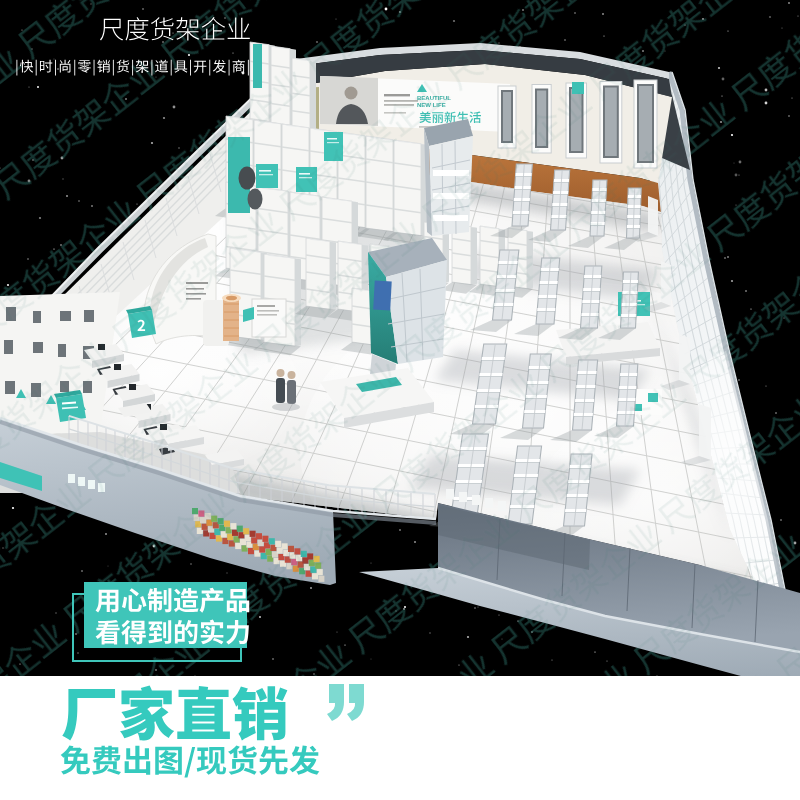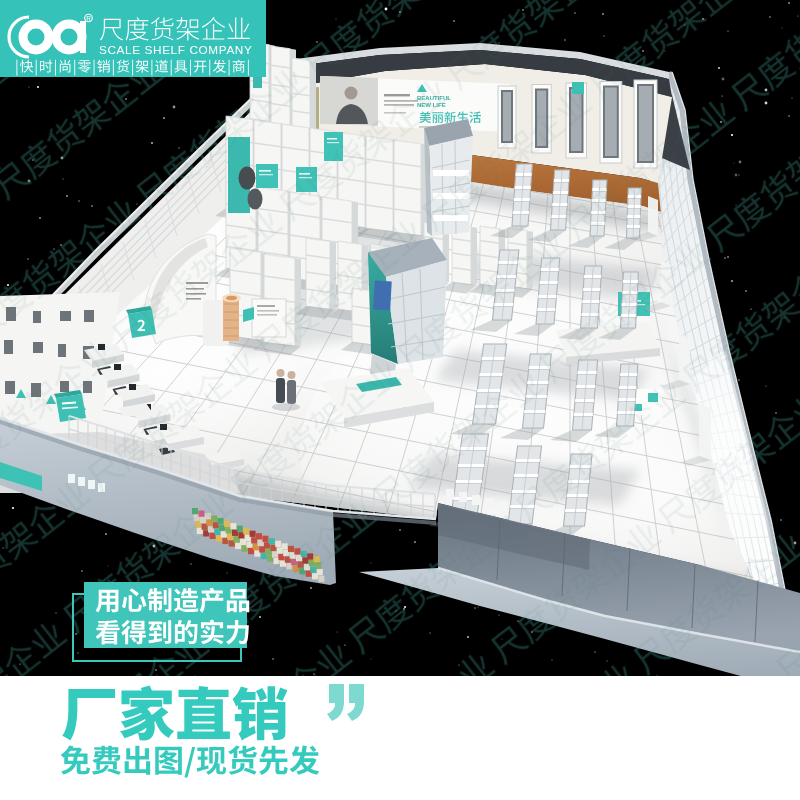--- a/index.html
+++ b/index.html
@@ -1667,31 +1667,20 @@
         <use href="#wmt" x="530" y="1248"></use>
         <use href="#wmt" x="742" y="1248"></use>
         <use href="#wmt" x="954" y="1248"></use>
         <use href="#wmt" x="1166" y="1248"></use>
         <use href="#wmt" x="1378" y="1248"></use>
       </g>
 </svg>
 <div id="band"></div>
 <div id="boxline"></div>
 <div id="box"></div>
-<div id="hdr">
- <svg width="99" height="60" style="position:absolute;left:0;top:4px" viewBox="0 0 99 60">
-  <path d="M 29 13 A 20 20 0 0 0 29 53" fill="none" stroke="#fff" stroke-width="3.2"></path>
-  <circle cx="36" cy="33" r="13" fill="none" stroke="#fff" stroke-width="9"></circle>
-  <circle cx="69" cy="33" r="13" fill="none" stroke="#fff" stroke-width="9"></circle>
-  <rect x="80" y="17" width="6" height="32" fill="#fff"></rect>
-  <circle cx="88.5" cy="14" r="3.8" fill="none" stroke="#fff" stroke-width="1.1"></circle>
-  <text x="86.3" y="16.6" font-size="6.5" fill="#fff" font-family="Liberation Sans,sans-serif">R</text>
- </svg>
- <div class="en">SCALE SHELF COMPANY</div>
-</div>
 <svg class="abs" width="800" height="800" viewBox="0 0 800 800" style="left:0;top:0;z-index:40;pointer-events:none">
 <path d="M103.8006 18.764200000000002V25.673000000000002C103.8006 29.9148 103.4704 35.5282 99.9906 39.5922C100.2954 39.7446 100.778 40.2018 101.0066 40.455799999999996C103.9276 37.0014 104.7912 32.2262 104.9944 28.213H112.335C113.9098 34.182 117.0848 38.5 122.2664 40.405C122.4696 40.0494 122.8506 39.5922 123.1554 39.3128C118.1516 37.6872 115.0274 33.6232 113.5542 28.213H120.6408V18.764200000000002ZM105.0706 19.9834H119.3962V27.019199999999998H105.0452L105.0706 25.6984Z M134.2044 21.913800000000002V24.4538H129.734V25.5206H134.2044V29.864H143.704V25.5206H148.0728V24.4538H143.704V21.913800000000002H142.4848V24.4538H135.3982V21.913800000000002ZM142.4848 25.5206V28.8226H135.3982V25.5206ZM144.1612 32.9628C142.9674 34.5884 141.16400000000002 35.833 139.005 36.7982C136.973 35.7822 135.322 34.5122 134.2298 32.9628ZM130.1912 31.8452V32.9628H133.8234L133.0614 33.293C134.179 34.9186 135.7792 36.2648 137.6842 37.3316C135.0426 38.2968 131.9946 38.881 128.9974 39.1858C129.2006 39.4652 129.4292 39.9478 129.5308 40.2526C132.8074 39.8716 136.1094 39.1858 138.9796 37.9666C141.5704 39.1858 144.6692 39.9732 147.94580000000002 40.405C148.1236 40.0748 148.40300000000002 39.5922 148.6824 39.3382C145.6344 39.008 142.76420000000002 38.373 140.3004 37.357C142.7388 36.1378 144.7708 34.4868 146.0154 32.251599999999996L145.228 31.7944L144.9994 31.8452ZM136.592 17.545C137.0492 18.2816 137.5318 19.2468 137.8874 20.034200000000002H127.82900000000001V27.019199999999998C127.82900000000001 30.753 127.62580000000001 36.0108 125.5176 39.8208C125.8224 39.9224 126.3558 40.2018 126.5844 40.405C128.7434 36.4934 129.0482 30.9054 129.0482 27.019199999999998V21.2026H148.3776V20.034200000000002H139.2844C138.95420000000001 19.196 138.3192 18.078400000000002 137.7858 17.2148Z M161.7888 30.346600000000002V32.658C161.7888 34.7662 161.07760000000002 37.5094 151.578 39.3382C151.8574 39.6176 152.1622 40.0748 152.28920000000002 40.3288C162.0936 38.3476 163.0842 35.2234 163.0842 32.6834V30.346600000000002ZM163.1096 36.5188C166.41160000000002 37.5094 170.6026 39.1604 172.787 40.3542L173.4982 39.389C171.263 38.1698 167.072 36.595 163.82080000000002 35.6552ZM155.10860000000002 28.0098V36.0362H156.32780000000002V29.1782H169.0278V35.96H170.2978V28.0098ZM163.3382 17.418V21.2788C161.99200000000002 21.5836 160.6458 21.8884 159.3504 22.142400000000002C159.5028 22.3964 159.6552 22.7774 159.7314 23.0314C160.8998 22.8028 162.119 22.5488 163.3382 22.294800000000002V24.3268C163.3382 25.927 163.9224 26.282600000000002 166.10680000000002 26.282600000000002C166.56400000000002 26.282600000000002 170.6534 26.282600000000002 171.13600000000002 26.282600000000002C172.96480000000003 26.282600000000002 173.37120000000002 25.5968 173.52360000000002 22.879C173.1934 22.8028 172.68540000000002 22.625 172.406 22.4218C172.30440000000002 24.8094 172.1266 25.1396 171.0598 25.1396C170.22160000000002 25.1396 166.7418 25.1396 166.10680000000002 25.1396C164.786 25.1396 164.58280000000002 25.0126 164.58280000000002 24.3268V21.990000000000002C167.78320000000002 21.2026 170.882 20.262800000000002 172.99020000000002 19.1198L172.05040000000002 18.2816C170.3232 19.2722 167.55460000000002 20.186600000000002 164.58280000000002 20.9486V17.418ZM158.5376 17.2402C156.7088 19.5262 153.73700000000002 21.6598 150.8922 23.0314C151.197 23.2346 151.67960000000002 23.6918 151.8574 23.9204C153.1528 23.209200000000003 154.5244 22.3202 155.81980000000001 21.3296V26.8414H157.03900000000002V20.339000000000002C158.00420000000003 19.4754 158.9186 18.5864 159.6552 17.6466Z M190.77020000000002 20.5422H196.9678V26.562H190.77020000000002ZM189.60180000000003 19.4246V27.705H198.2124V19.4246ZM187.2142 28.3146V31.1594H176.9018V32.277H185.9696C183.709 35.071 179.7974 37.6364 176.34300000000002 38.8556C176.64780000000002 39.1096 177.00340000000003 39.5414 177.2066 39.8716C180.788 38.4492 184.87740000000002 35.6044 187.2142 32.4548V40.379599999999996H188.45880000000002V32.6834C190.77020000000002 35.8076 194.758 38.3984 198.46640000000002 39.6938C198.6442 39.3636 199.0252 38.881 199.30460000000002 38.6524C195.5962 37.5348 191.76080000000002 35.1472 189.55100000000002 32.277H198.4918V31.1594H188.45880000000002V28.3146ZM181.04200000000003 17.3672C180.99120000000002 18.3324 180.9404 19.2214 180.83880000000002 20.085H176.64780000000002V21.228H180.68640000000002C180.1784 24.3014 179.01000000000002 26.6382 176.24140000000003 28.0098C176.5208 28.213 176.9018 28.6448 177.0542 28.8988C180.1022 27.2986 181.34680000000003 24.7078 181.90560000000002 21.228H186.0458C185.7664 24.9618 185.4616 26.4096 185.02980000000002 26.8414C184.852 27.044600000000003 184.64880000000002 27.07 184.2932 27.07C183.93760000000003 27.07 182.97240000000002 27.044600000000003 181.931 26.968400000000003C182.10880000000003 27.273200000000003 182.2358 27.7558 182.26120000000003 28.0606C183.2518 28.1368 184.217 28.1622 184.6996 28.1114C185.2838 28.086 185.6648 27.959 186.02040000000002 27.6288C186.63000000000002 26.968400000000003 186.93480000000002 25.2666 187.26500000000001 20.6692C187.2904 20.491400000000002 187.31580000000002 20.085 187.31580000000002 20.085H182.05800000000002C182.1596 19.2214 182.2358 18.307000000000002 182.28660000000002 17.3672Z M206.18800000000002 28.6956V38.4492H202.68280000000001V39.6176H224.32360000000003V38.4492H214.16360000000003V31.387999999999998H221.88520000000003V30.2196H214.16360000000003V24.022H212.919V38.4492H207.38180000000003V28.6956ZM213.50320000000002 17.0624C211.014 21.0248 206.44200000000004 24.7078 201.66680000000002 26.739800000000002C201.997 26.9938 202.35260000000002 27.425600000000003 202.53040000000001 27.730400000000003C206.69600000000003 25.8508 210.65840000000003 22.7774 213.35080000000002 19.323C216.52580000000003 23.2346 220.1834 25.6476 224.2982 27.7558C224.47600000000003 27.425600000000003 224.80620000000002 26.9938 225.13640000000004 26.7652C220.89460000000003 24.7332 217.05920000000003 22.3202 213.9858 18.434L214.57000000000002 17.5704Z M247.99640000000002 23.514000000000003C246.92960000000002 26.1556 244.99920000000003 29.7624 243.55140000000003 32.023L244.56740000000002 32.5818C246.06600000000003 30.245 247.84400000000002 26.816000000000003 249.11400000000003 24.022ZM228.36220000000003 23.768C229.81000000000003 26.4858 231.41020000000003 30.194200000000002 232.07060000000004 32.3532L233.2898 31.8452C232.57860000000002 29.737000000000002 230.95300000000003 26.130200000000002 229.50520000000003 23.412399999999998ZM241.13840000000002 17.6466V37.7888H236.31240000000003V17.5958H235.09320000000002V37.7888H227.65100000000004V39.008H249.82520000000002V37.7888H242.38300000000004V17.6466Z" fill="#ffffff"></path>
 <path d="M16.442 75.406H17.338V59.768H16.442Z M21.914399999999997 59.74V72.606H22.964399999999998V59.74ZM20.6544 62.442C20.556399999999996 63.576 20.304399999999998 65.116 19.926399999999997 66.04L20.752399999999998 66.334C21.130399999999998 65.312 21.382399999999997 63.688 21.452399999999997 62.554ZM22.992399999999996 62.316C23.412399999999998 63.156 23.8604 64.262 24.028399999999998 64.934L24.812399999999997 64.542C24.644399999999997 63.884 24.1684 62.806 23.734399999999997 61.994ZM30.804399999999998 66.166H28.6344C28.690399999999997 65.564 28.7044 64.976 28.7044 64.402V62.96H30.804399999999998ZM27.6544 59.74V61.966H24.9104V62.96H27.6544V64.402C27.6544 64.962 27.6404 65.564 27.5844 66.166H24.1544V67.188H27.444399999999998C27.080399999999997 68.91 26.156399999999998 70.632 23.6924 71.864C23.9304 72.06 24.294399999999996 72.452 24.434399999999997 72.676C26.786399999999997 71.374 27.8504 69.638 28.3264 67.86C29.138399999999997 70.058 30.440399999999997 71.794 32.4144 72.662C32.5684 72.354 32.9184 71.906 33.1704 71.682C31.2104 70.968 29.8664 69.26 29.1104 67.188H33.044399999999996V66.166H31.8404V61.966H28.7044V59.74Z M35.730799999999995 75.406H36.626799999999996V59.768H35.730799999999995Z M45.459199999999996 65.172C46.20119999999999 66.25 47.15319999999999 67.734 47.60119999999999 68.588L48.52519999999999 68.056C48.04919999999999 67.202 47.08319999999999 65.774 46.32719999999999 64.71ZM43.359199999999994 65.872V69.064H40.965199999999996V65.872ZM43.359199999999994 64.934H40.965199999999996V61.868H43.359199999999994ZM39.95719999999999 60.916V71.15H40.965199999999996V70.016H44.33919999999999V60.916ZM49.51919999999999 59.81V62.54H44.9832V63.576H49.51919999999999V71.038C49.51919999999999 71.318 49.40719999999999 71.416 49.127199999999995 71.416C48.819199999999995 71.444 47.783199999999994 71.444 46.691199999999995 71.402C46.84519999999999 71.71 47.01319999999999 72.186 47.08319999999999 72.48C48.4832 72.48 49.3792 72.466 49.883199999999995 72.284C50.38719999999999 72.116 50.58319999999999 71.808 50.58319999999999 71.038V63.576H52.29119999999999V62.54H50.58319999999999V59.81Z M55.01959999999999 75.406H55.91559999999999V59.768H55.01959999999999Z M59.83399999999999 60.58C60.56199999999999 61.434 61.34599999999999 62.638 61.667999999999985 63.422L62.633999999999986 62.96C62.283999999999985 62.176 61.499999999999986 61.028 60.743999999999986 60.174ZM69.38199999999999 60.09C68.93399999999998 61.0 68.10799999999999 62.288 67.46399999999998 63.072L68.34599999999999 63.436C69.00399999999999 62.68 69.80199999999999 61.49 70.41799999999999 60.468ZM59.80599999999999 63.842V72.62H60.85599999999999V64.822H69.43799999999999V71.29C69.43799999999999 71.5 69.38199999999999 71.57 69.14399999999999 71.57C68.90599999999999 71.584 68.10799999999999 71.584 67.23999999999998 71.556C67.39399999999999 71.85 67.54799999999999 72.284 67.60399999999998 72.578C68.71 72.578 69.466 72.564 69.89999999999999 72.41C70.34799999999998 72.228 70.47399999999999 71.906 70.47399999999999 71.304V63.842H65.61599999999999V59.74H64.53799999999998V63.842ZM63.50199999999999 67.132H66.70799999999998V69.316H63.50199999999999ZM62.53599999999999 66.222V71.122H63.50199999999999V70.226H67.68799999999999V66.222Z M74.30839999999998 75.406H75.20439999999998V59.768H74.30839999999998Z M80.10279999999999 63.366V64.024H83.14079999999998V63.366ZM79.7948 64.766V65.452H83.1548V64.766ZM85.57679999999999 64.766V65.452H89.03479999999999V64.766ZM85.57679999999999 63.366V64.024H88.6848V63.366ZM78.4648 61.896V64.346H79.4168V62.624H83.84079999999999V64.794H84.87679999999999V62.624H89.37079999999999V64.346H90.35079999999999V61.896H84.87679999999999V61.098H89.51079999999999V60.3H79.2768V61.098H83.84079999999999V61.896ZM83.42079999999999 67.328C83.84079999999999 67.664 84.33079999999998 68.126 84.59679999999999 68.476H79.7948V69.274H87.43879999999999C86.62679999999999 69.848 85.5208 70.45 84.61079999999998 70.828C83.6728 70.506 82.69279999999999 70.212 81.85279999999999 70.002L81.4048 70.674C83.28079999999999 71.192 85.71679999999999 72.088 86.96279999999999 72.732L87.42479999999999 71.948C86.9768 71.724 86.40279999999998 71.486 85.7588 71.234C86.94879999999999 70.632 88.34879999999998 69.75 89.1608 68.896L88.4888 68.42L88.33479999999999 68.476H84.79279999999999L85.35279999999999 68.056C85.07279999999999 67.706 84.54079999999999 67.202 84.07879999999999 66.88ZM84.61079999999998 65.13C83.09879999999998 66.264 80.28479999999999 67.244 77.89079999999998 67.748C78.11479999999999 67.972 78.35279999999999 68.294 78.47879999999999 68.532C80.4108 68.07 82.58079999999998 67.314 84.23279999999998 66.376C85.82879999999999 67.23 88.46079999999999 68.084 90.35079999999999 68.462C90.4908 68.224 90.78479999999999 67.832 90.99479999999998 67.622C89.09079999999999 67.3 86.50079999999998 66.614 85.01679999999999 65.9L85.40879999999999 65.62Z M93.59719999999999 75.406H94.49319999999999V59.768H93.59719999999999Z M102.8216 60.622C103.3676 61.434 103.9416 62.525999999999996 104.1516 63.212L105.03359999999999 62.763999999999996C104.7956 62.064 104.2076 61.013999999999996 103.6476 60.230000000000004ZM109.1076 60.132C108.7576 60.958 108.1276 62.106 107.6516 62.792L108.4496 63.17C108.9396 62.498 109.5556 61.462 110.0316 60.538ZM99.1816 59.782C98.7616 61.07 98.0476 62.302 97.2076 63.141999999999996C97.3896 63.352000000000004 97.65559999999999 63.87 97.7396 64.08C98.1876 63.618 98.6076 63.044 98.9856 62.414H102.4296V61.42H99.5316C99.7416 60.972 99.9376 60.51 100.0916 60.048ZM97.5576 66.684V67.65H99.5736V70.422C99.5736 71.024 99.1396 71.416 98.9016 71.556C99.0696 71.766 99.3216 72.2 99.40559999999999 72.438C99.6156 72.214 99.9936 71.976 102.3456 70.66C102.2756 70.45 102.1776 70.044 102.14959999999999 69.764L100.5396 70.604V67.65H102.4996V66.684H100.5396V64.794H102.1916V63.842H98.1736V64.794H99.5736V66.684ZM103.9696 67.132H108.6596V68.658H103.9696ZM103.9696 66.222V64.724H108.6596V66.222ZM105.8736 59.726V63.744H103.0176V72.62H103.9696V69.554H108.6596V71.29C108.6596 71.486 108.5896 71.542 108.39359999999999 71.542C108.1836 71.556 107.4696 71.556 106.6856 71.542C106.8396 71.794 106.9656 72.228 107.0076 72.494C108.0716 72.494 108.7296 72.494 109.1076 72.312C109.4996 72.158 109.62559999999999 71.85 109.62559999999999 71.304V63.73L108.6596 63.744H106.8536V59.726Z M112.886 75.406H113.782V59.768H112.886Z M122.40440000000001 67.202V68.42C122.40440000000001 69.47 121.98440000000001 70.842 116.86040000000001 71.752C117.11240000000001 71.976 117.39240000000001 72.382 117.51840000000001 72.606C122.83840000000001 71.542 123.5104 69.848 123.5104 68.448V67.202ZM123.3704 70.548C125.1204 71.08 127.4024 71.976 128.5504 72.62L129.1524 71.78C127.93440000000001 71.136 125.6384 70.296 123.9304 69.82ZM118.6804 65.662V70.1H119.74440000000001V66.642H126.3944V70.016H127.50040000000001V65.662ZM123.28640000000001 59.796V61.882C122.5724 62.05 121.8584 62.204 121.17240000000001 62.33C121.29840000000002 62.54 121.4384 62.876 121.4804 63.1L123.28640000000001 62.736000000000004V63.436C123.28640000000001 64.542 123.6504 64.822 125.0644 64.822C125.3584 64.822 127.31840000000001 64.822 127.64040000000001 64.822C128.7744 64.822 129.0824 64.43 129.2084 62.862C128.9284 62.792 128.4944 62.638 128.2704 62.484C128.2144 63.73 128.10240000000002 63.912 127.54240000000001 63.912C127.12240000000001 63.912 125.47040000000001 63.912 125.14840000000001 63.912C124.4484 63.912 124.33640000000001 63.842 124.33640000000001 63.436V62.484C126.0584 62.064 127.7104 61.546 128.90040000000002 60.93L128.18640000000002 60.188C127.26240000000001 60.72 125.86240000000001 61.196 124.33640000000001 61.602000000000004V59.796ZM120.5844 59.67C119.6324 60.902 118.05040000000001 62.036 116.52440000000001 62.763999999999996C116.76240000000001 62.932 117.14040000000001 63.324 117.3084 63.506C117.91040000000001 63.17 118.5404 62.763999999999996 119.1564 62.302V65.102H120.22040000000001V61.42C120.7104 60.972 121.1584 60.51 121.53640000000001 60.019999999999996Z M132.1748 75.406H133.0708V59.768H132.1748Z M144.1012 61.798H146.9852V64.71H144.1012ZM143.1072 60.874V65.648H148.0352V60.874ZM141.6932 65.984V67.342H136.12120000000002V68.28H140.9232C139.7052 69.652 137.6752 70.898 135.8132 71.514C136.0512 71.724 136.35920000000002 72.116 136.5132 72.368C138.3612 71.668 140.3912 70.31 141.6932 68.756V72.634H142.7852V68.84C144.0872 70.338 146.0612 71.598 147.9512 72.256C148.1192 71.99 148.4272 71.584 148.6652 71.374C146.7192 70.814 144.7172 69.652 143.5132 68.28H148.2592V67.342H142.7852V65.984ZM138.2632 59.754C138.2492 60.272 138.2212 60.748 138.1792 61.21H136.0372V62.147999999999996H138.0532C137.7872 63.688 137.1852 64.85 135.7712 65.592C135.9952 65.76 136.2892 66.138 136.4292 66.376C138.0812 65.48 138.7672 64.038 139.0752 62.147999999999996H141.0352C140.9092 63.954 140.7692 64.668 140.5732 64.892C140.4612 65.004 140.3492 65.032 140.1672 65.018C139.9572 65.018 139.4672 65.018 138.9352 64.962C139.0892 65.214 139.1872 65.62 139.2152 65.9C139.7752 65.928 140.3212 65.928 140.61520000000002 65.9C140.9652 65.872 141.2032 65.788 141.4272 65.55C141.7492 65.158 141.9032 64.164 142.0712 61.644C142.08520000000001 61.504 142.0992 61.21 142.0992 61.21H139.2012C139.2432 60.748 139.2712 60.257999999999996 139.2992 59.754Z M151.4636 75.406H152.3596V59.768H151.4636Z M155.452 60.79C156.19400000000002 61.504 157.07600000000002 62.512 157.454 63.156L158.322 62.568C157.90200000000002 61.924 157.006 60.958 156.264 60.286ZM160.92600000000002 66.348H165.616V67.524H160.92600000000002ZM160.92600000000002 68.266H165.616V69.44200000000001H160.92600000000002ZM160.92600000000002 64.444H165.616V65.606H160.92600000000002ZM159.93200000000002 63.646V70.254H166.638V63.646H163.292C163.44600000000003 63.296 163.614 62.876 163.782 62.47H167.81400000000002V61.588H165.19600000000003C165.532 61.126 165.882 60.566 166.21800000000002 60.048L165.18200000000002 59.74C164.95800000000003 60.286 164.51000000000002 61.042 164.132 61.588H161.514L162.24200000000002 61.252C162.074 60.818 161.626 60.146 161.22 59.684L160.352 60.062C160.716 60.524 161.108 61.153999999999996 161.29000000000002 61.588H158.91000000000003V62.47H162.62C162.536 62.848 162.41000000000003 63.282 162.298 63.646ZM158.22400000000002 64.738H155.27V65.718H157.216V70.072C156.586 70.296 155.872 70.884 155.144 71.598L155.80200000000002 72.452C156.51600000000002 71.584 157.23000000000002 70.842 157.734 70.842C158.056 70.842 158.49 71.262 159.092 71.598C160.05800000000002 72.144 161.262 72.298 162.91400000000002 72.298C164.258 72.298 166.722 72.214 167.73000000000002 72.144C167.744 71.85 167.912 71.374 168.024 71.122C166.666 71.262 164.58 71.36 162.942 71.36C161.41600000000003 71.36 160.21200000000002 71.262 159.316 70.772C158.82600000000002 70.492 158.50400000000002 70.24 158.22400000000002 70.1Z M170.75240000000002 75.406H171.6484V59.768H170.75240000000002Z M182.31480000000002 70.324C183.86880000000002 71.052 185.49280000000002 71.948 186.4728 72.634L187.3128 71.85C186.26280000000003 71.192 184.5688 70.296 182.98680000000002 69.582ZM178.43680000000003 69.638C177.5688 70.394 175.8188 71.332 174.40480000000002 71.864C174.65680000000003 72.06 175.00680000000003 72.41 175.17480000000003 72.634C176.58880000000002 72.06 178.31080000000003 71.15 179.43080000000003 70.268ZM176.8128 60.412V68.574H174.57280000000003V69.526H187.1588V68.574H185.07280000000003V60.412ZM177.82080000000002 68.574V67.3H184.02280000000002V68.574ZM177.82080000000002 63.296H184.02280000000002V64.486H177.82080000000002ZM177.82080000000002 62.484V61.28H184.02280000000002V62.484ZM177.82080000000002 65.284H184.02280000000002V66.502H177.82080000000002Z M190.04120000000003 75.406H190.93720000000002V59.768H190.04120000000003Z M202.21960000000004 61.658V65.648H198.29960000000003V65.046V61.658ZM193.86160000000004 65.648V66.656H197.16560000000004C196.96960000000004 68.574 196.25560000000002 70.45 193.88960000000003 71.892C194.16960000000003 72.074 194.54760000000002 72.424 194.72960000000003 72.676C197.31960000000004 71.038 198.04760000000002 68.854 198.24360000000004 66.656H202.21960000000004V72.634H203.29760000000002V66.656H206.41960000000003V65.648H203.29760000000002V61.658H205.98560000000003V60.65H194.37960000000004V61.658H197.23560000000003V65.046L197.22160000000002 65.648Z M209.33000000000004 75.406H210.22600000000003V59.768H209.33000000000004Z M221.84440000000004 60.44C222.44640000000004 61.084 223.24440000000004 61.980000000000004 223.63640000000004 62.512L224.46240000000003 61.938C224.07040000000003 61.434 223.25840000000005 60.566 222.65640000000005 59.936ZM214.43840000000003 64.178C214.57840000000004 64.024 215.05440000000004 63.94 215.93640000000005 63.94H217.89640000000003C216.97240000000005 66.852 215.41840000000005 69.148 212.84240000000003 70.702C213.10840000000005 70.884 213.48640000000003 71.29 213.62640000000005 71.514C215.44640000000004 70.394 216.77640000000005 68.966 217.75640000000004 67.23C218.31640000000004 68.28 219.01640000000003 69.19 219.85640000000004 69.96C218.65240000000003 70.814 217.23840000000004 71.402 215.78240000000005 71.752C215.97840000000005 71.976 216.23040000000003 72.368 216.34240000000003 72.648C217.91040000000004 72.214 219.39440000000005 71.57 220.66840000000005 70.646C221.94240000000005 71.584 223.46840000000003 72.256 225.26040000000003 72.662C225.41440000000003 72.368 225.69440000000003 71.948 225.91840000000005 71.724C224.21040000000005 71.402 222.72640000000004 70.8 221.49440000000004 69.988C222.71240000000003 68.91 223.66440000000003 67.51 224.23840000000004 65.718L223.52440000000004 65.382L223.32840000000004 65.438H218.59640000000005C218.77840000000003 64.962 218.96040000000005 64.458 219.10040000000004 63.94H225.44240000000005L225.45640000000003 62.932H219.38040000000004C219.60440000000003 61.966 219.78640000000004 60.958 219.94040000000004 59.879999999999995L218.76440000000005 59.684C218.62440000000004 60.832 218.42840000000004 61.91 218.17640000000003 62.932H215.62840000000003C216.02040000000005 62.19 216.41240000000005 61.252 216.66440000000003 60.342L215.54440000000005 60.132C215.30640000000002 61.21 214.76040000000003 62.344 214.60640000000004 62.624C214.43840000000003 62.932 214.28440000000003 63.141999999999996 214.08840000000004 63.184C214.21440000000004 63.436 214.38240000000005 63.954 214.43840000000003 64.178ZM220.65440000000004 69.344C219.70240000000004 68.532 218.94640000000004 67.566 218.40040000000005 66.446H222.81040000000004C222.30640000000005 67.594 221.55040000000002 68.546 220.65440000000004 69.344Z M228.61880000000005 75.406H229.51480000000004V59.768H228.61880000000005Z M235.54720000000006 62.498C235.85520000000005 63.002 236.21920000000006 63.716 236.41520000000006 64.136L237.38120000000004 63.744C237.19920000000005 63.338 236.79320000000004 62.666 236.48520000000005 62.176ZM239.55120000000005 65.844C240.47520000000006 66.502 241.69320000000005 67.426 242.29520000000005 68.0L242.92520000000005 67.272C242.29520000000005 66.726 241.06320000000005 65.83 240.15320000000006 65.214ZM237.24120000000005 65.312C236.61120000000005 65.998 235.63120000000004 66.726 234.79120000000006 67.23C234.94520000000006 67.44 235.19720000000004 67.888 235.28120000000004 68.07C236.17720000000006 67.468 237.28320000000005 66.516 238.02520000000004 65.676ZM240.93720000000005 62.26C240.69920000000005 62.82 240.27920000000006 63.604 239.88720000000004 64.178H233.36320000000003V72.592H234.37120000000004V65.074H243.13520000000005V71.444C243.13520000000005 71.668 243.05120000000005 71.724 242.81320000000005 71.724C242.58920000000006 71.752 241.77720000000005 71.752 240.90920000000006 71.724C241.04920000000004 71.962 241.17520000000005 72.298 241.23120000000006 72.536C242.43520000000004 72.536 243.13520000000005 72.536 243.55520000000004 72.396C243.97520000000006 72.256 244.10120000000006 72.004 244.10120000000006 71.458V64.178H240.97920000000005C241.32920000000004 63.688 241.72120000000004 63.086 242.05720000000005 62.512ZM236.10720000000003 67.622V71.486H237.00320000000005V70.814H241.25920000000005V67.622ZM237.00320000000005 68.406H240.37720000000004V70.044H237.00320000000005ZM237.88520000000005 59.95C238.06720000000004 60.342 238.26320000000004 60.832 238.43120000000005 61.252H232.56520000000006V62.162H244.87120000000004V61.252H239.57920000000004C239.41120000000004 60.79 239.14520000000005 60.174 238.89320000000004 59.684Z M247.90760000000006 75.406H248.80360000000005V59.768H247.90760000000006Z" fill="#ffffff"></path>
 <path d="M98.692 589.642V598.976C98.692 602.642 98.458 607.296 95.598 610.442C96.3 610.832 97.574 611.898 98.068 612.47C99.94 610.442 100.902 607.582 101.344 604.722H106.7V612.002H109.846V604.722H115.332V608.622C115.332 609.09 115.15 609.246 114.682 609.246C114.188 609.246 112.472 609.272 110.99 609.194C111.406 610.0 111.9 611.352 112.00399999999999 612.184C114.37 612.21 115.956 612.132 117.02199999999999 611.638C118.088 611.17 118.452 610.312 118.452 608.648V589.642ZM101.76 592.632H106.7V595.648H101.76ZM115.332 592.632V595.648H109.846V592.632ZM101.76 598.56H106.7V601.784H101.682C101.734 600.796 101.76 599.86 101.76 599.002ZM115.332 598.56V601.784H109.846V598.56Z M128.644 595.362V607.452C128.644 610.78 129.606 611.82 132.986 611.82C133.662 611.82 136.626 611.82 137.35399999999998 611.82C140.552 611.82 141.41 610.26 141.774 605.32C140.916 605.112 139.564 604.54 138.836 603.994C138.654 608.076 138.42 608.908 137.094 608.908C136.418 608.908 133.974 608.908 133.376 608.908C132.128 608.908 131.92 608.726 131.92 607.452V595.362ZM123.938 596.87C123.626 600.38 122.872 604.28 121.936 607.036L125.108 608.336C125.992 605.372 126.642 600.848 127.006 597.468ZM140.162 597.234C141.54 600.302 142.86599999999999 604.436 143.282 607.088L146.454 605.788C145.908 603.084 144.55599999999998 599.132 143.074 596.038ZM129.554 590.422C131.972 592.06 135.196 594.556 136.626 596.168L138.914 593.724C137.35399999999998 592.112 134.052 589.798 131.66 588.316Z M163.718 590.058V604.774H166.63V590.058ZM168.398 588.368V608.648C168.398 609.064 168.242 609.168 167.826 609.194C167.38400000000001 609.194 166.032 609.194 164.68 609.142C165.07 610.052 165.512 611.43 165.61599999999999 612.288C167.644 612.288 169.152 612.184 170.114 611.69C171.076 611.17 171.388 610.312 171.388 608.648V588.368ZM149.938 588.394C149.496 590.864 148.638 593.516 147.546 595.18C148.17 595.388 149.184 595.804 149.886 596.142H147.962V598.976H153.89V600.848H148.976V610.234H151.758V603.63H153.89V612.314H156.85399999999998V603.63H159.142V607.452C159.142 607.686 159.064 607.764 158.83 607.764C158.596 607.764 157.92 607.764 157.192 607.738C157.53 608.466 157.894 609.584 157.972 610.364C159.272 610.39 160.26 610.364 161.014 609.922C161.768 609.454 161.95 608.7 161.95 607.504V600.848H156.85399999999998V598.976H162.548V596.142H156.85399999999998V594.192H161.534V591.384H156.85399999999998V588.082H153.89V591.384H152.226C152.46 590.604 152.668 589.798 152.824 588.992ZM153.89 596.142H150.354C150.666 595.57 150.978 594.92 151.264 594.192H153.89Z M174.222 590.448C175.626 591.722 177.342 593.516 178.07 594.738L180.54 592.84C179.734 591.644 177.966 589.954 176.536 588.758ZM185.818 602.382H192.942V604.982H185.818ZM182.906 599.886V607.452H196.036V599.886ZM184.778 593.49H188.054V595.674H183.374C183.84199999999998 595.05 184.336 594.322 184.778 593.49ZM188.054 587.9V590.864H185.948C186.208 590.188 186.442 589.486 186.624 588.784L183.738 588.16C183.166 590.422 182.074 592.762 180.722 594.244C181.424 594.556 182.698 595.206 183.322 595.674H181.06V598.3H197.882V595.674H191.148V593.49H196.79V590.864H191.148V587.9ZM180.072 597.936H174.118V600.822H177.082V607.4C176.068 607.894 174.976 608.674 173.962 609.61L175.834 612.34C176.952 610.91 178.226 609.454 179.032 609.454C179.5 609.454 180.28 610.156 181.216 610.728C182.906 611.664 184.986 611.924 188.132 611.924C190.966 611.924 195.36 611.794 197.7 611.638C197.726 610.832 198.22 609.376 198.532 608.57C195.724 608.986 191.044 609.194 188.236 609.194C185.454 609.194 183.14 609.09 181.554 608.128C180.904 607.764 180.462 607.4 180.072 607.166Z M209.478 588.576C209.894 589.174 210.31 589.902 210.648 590.604H201.652V593.568H207.632L205.396 594.53C206.072 595.492 206.826 596.74 207.242 597.728H201.886V601.342C201.886 603.994 201.678 607.738 199.624 610.416C200.326 610.806 201.73 612.028 202.25 612.652C204.668 609.558 205.162 604.67 205.162 601.394V600.77H223.336V597.728H217.824L219.982 594.686L216.472 593.594C216.056 594.842 215.276 596.532 214.574 597.728H208.542L210.336 596.922C209.946 595.96 209.088 594.608 208.282 593.568H222.79V590.604H214.34C214.002 589.772 213.352 588.628 212.702 587.796Z M233.424 591.93H242.576V595.414H233.424ZM230.408 588.94V598.378H245.748V588.94ZM226.82 600.562V612.34H229.784V611.014H233.658V612.184H236.778V600.562ZM229.784 608.024V603.552H233.658V608.024ZM238.962 600.562V612.34H241.952V611.014H246.138V612.21H249.258V600.562ZM241.952 608.024V603.552H246.138V608.024Z" fill="#ffffff"></path>
 <path d="M104.568 636.826H114.006V637.97H104.568ZM104.568 634.876V633.758H114.006V634.876ZM104.568 639.92H114.006V641.09H104.568ZM116.268 620.004C111.848 620.732 104.334 621.044 97.938 621.044C98.224 621.668 98.484 622.682 98.536 623.358C100.564 623.384 102.748 623.358 104.932 623.28L104.594 624.398H98.224V626.738H103.788L103.294 627.856H96.404V630.326H101.968C100.408 632.822 98.328 634.98 95.598 636.462C96.196 637.06 97.106 638.204 97.548 638.932C99.082 638.048 100.434 636.982 101.604 635.786V644.392H104.568V643.456H114.006V644.392H117.126V631.418H104.932L105.53 630.326H119.596V627.856H106.7L107.142 626.738H118.166V624.398H107.948L108.312 623.15C111.874 622.968 115.306 622.682 118.062 622.214Z M134.52 626.192H141.332V627.518H134.52ZM134.52 622.864H141.332V624.138H134.52ZM131.53 620.654V629.728H144.478V620.654ZM127.032 619.952C125.914 621.668 123.6 623.8 121.598 625.048C122.066 625.724 122.82 626.972 123.132 627.7C125.576 626.114 128.254 623.54 129.996 621.148ZM131.27 638.828C132.362 639.92 133.688 641.454 134.286 642.442L136.6 640.804C135.976 639.868 134.676 638.516 133.636 637.528H139.122V641.168C139.122 641.48 139.018 641.558 138.654 641.584C138.316 641.584 137.06799999999998 641.584 136.002 641.532C136.392 642.312 136.834 643.482 136.964 644.314C138.732 644.314 140.032 644.288 141.02 643.846C142.008 643.43 142.268 642.676 142.268 641.246V637.528H145.856V634.876H142.268V633.42H145.31V630.872H130.204V633.42H139.122V634.876H129.554V637.528H133.22ZM127.708 625.646C126.174 628.194 123.626 630.742 121.312 632.38C121.78 633.134 122.56 634.876 122.794 635.578C123.574 634.98 124.354 634.278 125.134 633.498V644.314H128.176V630.066C129.034 629.0 129.788 627.882 130.438 626.79Z M163.198 622.344V638.126H166.058V622.344ZM168.164 620.186V640.414C168.164 640.856 168.034 640.986 167.566 640.986C167.124 641.012 165.694 641.012 164.316 640.96C164.758 641.766 165.252 643.118 165.408 643.924C167.436 643.924 168.892 643.82 169.906 643.352C170.894 642.858 171.206 642.052 171.206 640.414V620.186ZM148.326 640.466 149.002 643.352C152.538 642.728 157.504 641.818 162.08 640.96L161.898 638.282L156.932 639.114V636.098H161.612V633.394H156.932V631.054H153.968V633.394H149.21V636.098H153.968V639.608C151.836 639.946 149.886 640.258 148.326 640.466ZM150.068 630.976C150.848 630.664 151.94 630.56 159.142 629.962C159.376 630.43 159.584 630.872 159.74 631.236L162.132 629.702C161.456 628.168 159.844 625.854 158.492 624.138H162.184V621.434H148.586V624.138H151.862C151.264 625.516 150.562 626.66 150.302 627.05C149.886 627.648 149.47 628.038 149.054 628.168C149.392 628.948 149.886 630.378 150.068 630.976ZM156.23 625.412C156.698 626.062 157.218 626.79 157.686 627.518L152.98 627.83C153.812 626.712 154.592 625.412 155.242 624.138H158.362Z M186.936 631.444C188.21 633.342 189.822 635.916 190.55 637.502L193.202 635.89C192.39600000000002 634.356 190.654 631.86 189.38 630.066ZM188.21 619.926C187.456 623.02 186.208 626.166 184.7 628.402V624.138H180.67C181.112 623.046 181.58 621.694 181.996 620.394L178.61599999999999 619.9C178.512 621.148 178.2 622.838 177.862 624.138H174.898V643.56H177.732V641.636H184.7V629.416C185.402 629.858 186.286 630.508 186.728 630.924C187.534 629.806 188.314 628.376 189.016 626.79H194.606C194.346 635.994 194.008 639.92 193.202 640.752C192.89 641.116 192.60399999999998 641.194 192.084 641.194C191.408 641.194 189.848 641.194 188.184 641.038C188.73 641.896 189.14600000000002 643.222 189.198 644.08C190.732 644.132 192.31799999999998 644.158 193.30599999999998 644.028C194.372 643.846 195.1 643.56 195.802 642.572C196.894 641.194 197.18 637.034 197.518 625.334C197.544 624.97 197.544 623.93 197.544 623.93H190.186C190.576 622.838 190.94 621.72 191.226 620.628ZM177.732 626.842H181.892V631.08H177.732ZM177.732 638.906V633.784H181.892V638.906Z M212.78 640.284C216.108 641.272 219.514 642.858 221.516 644.21L223.414 641.74C221.308 640.466 217.61599999999999 638.932 214.236 637.97ZM205.032 627.83C206.384 628.61 208.048 629.858 208.776 630.716L210.726 628.48C209.894 627.596 208.204 626.478 206.852 625.802ZM202.38 631.73C203.758 632.484 205.474 633.654 206.254 634.538L208.126 632.198C207.268 631.366 205.526 630.274 204.148 629.65ZM201.002 622.344V628.324H204.096V625.256H219.826V628.324H223.102V622.344H214.288C213.898 621.46 213.326 620.42 212.806 619.588L209.66 620.55C209.972 621.096 210.284 621.72 210.57 622.344ZM200.768 634.876V637.476H209.192C207.684 639.322 205.188 640.674 200.976 641.61C201.626 642.286 202.406 643.482 202.718 644.288C208.464 642.884 211.428 640.622 213.014 637.476H223.388V634.876H213.95C214.6 632.458 214.756 629.624 214.86 626.374H211.558C211.454 629.78 211.376 632.588 210.596 634.876Z M234.932 619.952V625.334H226.95V628.532H234.802C234.36 633.082 232.618 638.412 226.144 641.922C226.898 642.494 228.068 643.69 228.588 644.47C235.894 640.336 237.74 633.94 238.156 628.532H245.462C245.072 636.306 244.552 639.738 243.72 640.544C243.382 640.882 243.07 640.96 242.524 640.96C241.822 640.96 240.288 640.96 238.65 640.83C239.248 641.714 239.69 643.118 239.716 644.054C241.302 644.106 242.94 644.132 243.902 643.976C245.046 643.846 245.8 643.56 246.57999999999998 642.572C247.75 641.168 248.244 637.242 248.79 626.816C248.816 626.4 248.84199999999998 625.334 248.84199999999998 625.334H238.26V619.952Z" fill="#ffffff"></path>
 <path d="M68.41 689.115V706.899C68.41 715.62 68.011 727.761 62.311 735.741C64.534 736.653 68.524 739.047 70.17699999999999 740.472C76.39 731.637 77.35900000000001 716.874 77.35900000000001 706.956V697.893H115.036V689.115Z M140.8 688.032 141.826 690.483H121.477V704.163H129.571V697.95H163.258V704.163H171.751V690.483H151.915C151.345 688.83 150.433 687.006 149.635 685.524ZM161.662 706.899C159.04 709.521 155.335 712.542 151.744 715.107C150.60399999999998 712.941 149.122 710.946 147.24099999999999 709.122C148.381 708.381 149.407 707.583 150.31900000000002 706.728H162.175V699.774H130.597V706.728H138.463C133.561 709.122 127.405 710.832 121.42 711.915C122.731 713.454 124.783 716.76 125.581 718.356C130.768 717.045 136.183 715.164 141.028 712.77L141.94 713.796C136.981 716.931 127.804 720.237 120.793 721.605C122.275 723.315 123.928 726.108 124.84 727.932C131.224 725.994 139.43200000000002 722.46 145.132 718.983L145.588 720.18C139.888 724.797 129.058 729.414 120.052 731.352C121.648 733.176 123.415 736.14 124.327 738.192C128.488 736.881 133.162 735.0 137.551 732.891C138.919 735.114 139.546 738.192 139.66 740.358C141.256 740.415 142.852 740.472 144.163 740.415C147.355 740.358 149.35 739.674 151.459 737.394C154.309 734.829 155.62 728.559 154.252 721.947L155.392 721.263C158.071 728.787 162.175 734.601 168.787 737.907C169.927 735.798 172.378 732.663 174.202 731.124C167.989 728.559 163.999 723.258 161.947 717.102C164.17000000000002 715.563 166.45 713.967 168.502 712.371ZM146.55700000000002 727.818C146.386 729.471 145.93 730.725 145.36 731.352C144.676 732.606 143.821 732.834 142.567 732.834C141.313 732.834 139.831 732.777 138.064 732.606C141.085 731.124 143.992 729.528 146.55700000000002 727.818Z M184.291 699.147V731.523H177.28V738.99H229.89100000000002V731.523H222.88V699.147H205.837L206.293 697.095H228.58V689.799H207.661L208.174 686.892L198.94 686.037L198.712 689.799H178.534V697.095H197.971L197.686 699.147ZM192.27100000000002 713.739H214.44400000000002V715.677H192.27100000000002ZM192.27100000000002 707.811V705.873H214.44400000000002V707.811ZM192.27100000000002 721.605H214.44400000000002V723.6H192.27100000000002ZM192.27100000000002 731.523V729.528H214.44400000000002V731.523Z M255.883 690.996C257.764 694.302 259.588 698.634 260.101 701.427L266.998 697.95C266.314 695.1 264.262 690.996 262.267 687.918ZM280.108 687.405C279.139 690.882 277.372 695.442 275.947 698.349L282.38800000000003 701.028C283.87 698.292 285.694 694.245 287.347 690.255ZM234.85 713.91V721.263H241.462V728.559C241.462 731.124 239.809 732.834 238.498 733.632C239.695 735.228 241.348 738.591 241.861 740.472C243.058 739.332 245.224 738.135 255.826 732.891C255.313 731.181 254.743 727.875 254.629 725.652L248.986 728.274V721.263H255.655V713.91H248.986V709.521H254.629V702.168H240.379L242.032 699.888H255.598V692.079H246.364C246.934 690.882 247.39 689.742 247.846 688.545L240.892 686.379C239.125 691.281 236.047 695.955 232.57 699.033C233.767 700.857 235.591 705.132 236.104 706.842L237.928 705.075V709.521H241.462V713.91ZM264.319 719.724H278.113V722.916H264.319ZM264.319 712.827V709.749H278.113V712.827ZM267.568 686.151V702.054H256.966V740.358H264.319V729.813H278.113V731.808C278.113 732.492 277.828 732.72 277.087 732.72C276.289 732.777 273.66700000000003 732.777 271.444 732.663C272.47 734.658 273.439 738.078 273.66700000000003 740.187C277.6 740.187 280.507 740.073 282.673 738.819C284.896 737.565 285.409 735.399 285.409 731.979V701.997L278.113 702.054H275.092V686.151Z" fill="#35cabe"></path>
 <g fill="#7edad1">
         <path d="M329,684 h15 v18 q0,14 -12,19 l-5,-7 q9,-4 8,-11 h-6 z"></path>
 <path d="M349,684 h15 v18 q0,14 -12,19 l-5,-7 q9,-4 8,-11 h-6 z"></path>
       </g>

